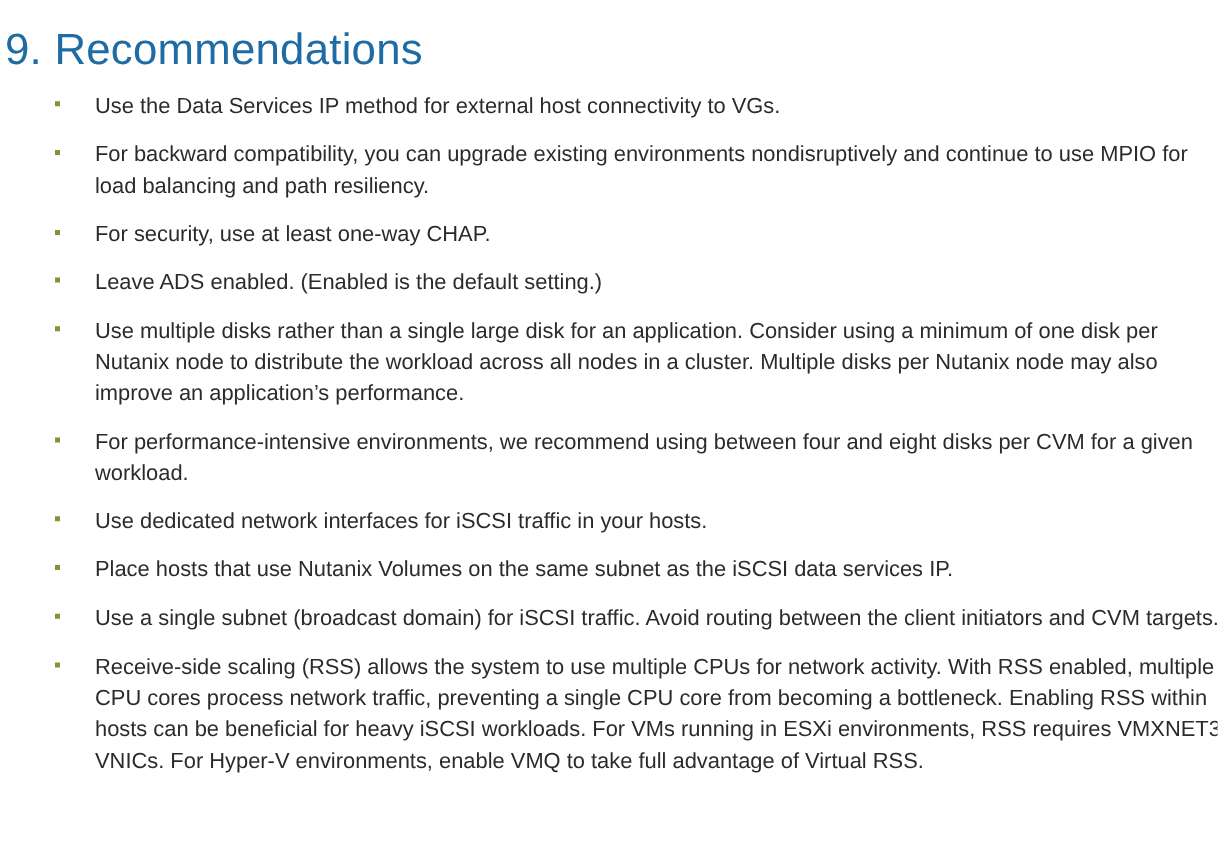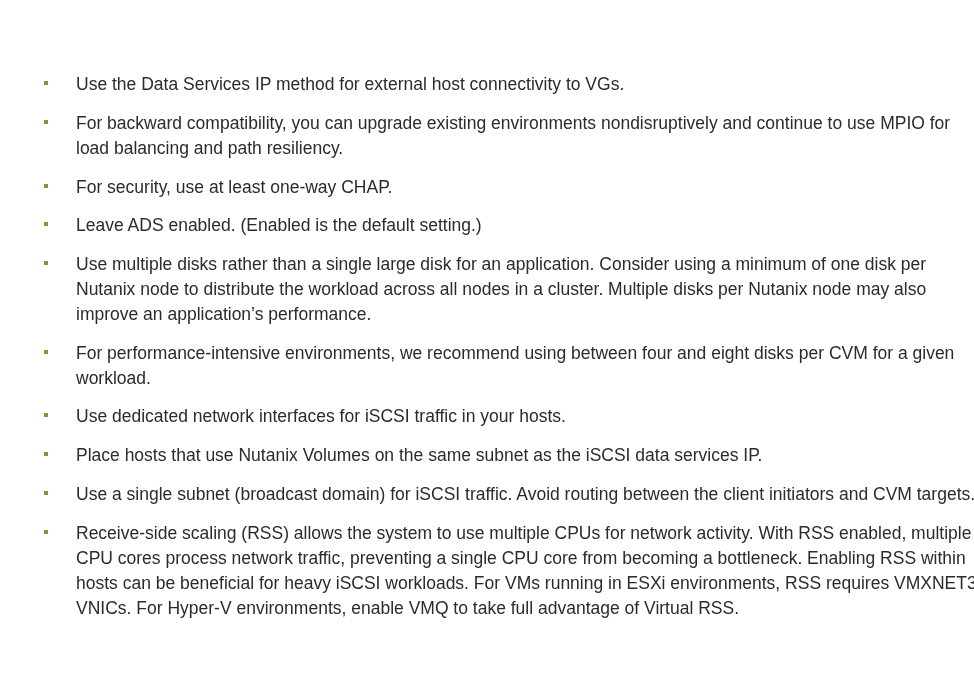--- a/index.html
+++ b/index.html
@@ -62,20 +62,21 @@
   .bullet-text {
     display: block;
     text-align: left;
   }
 </style>
 </head>
 <body>
 
 <div class="page">
 
+  <h1 class="page-title" style="color: rgb(30, 108, 163);">9. Recommendations</h1>
 
   <ul class="bullet-list">
 
     <li class="bullet-item">
       <span class="bullet-marker" style="background: rgb(138, 143, 60);"></span>
       <span class="bullet-text">Use the Data Services IP method for external host connectivity to VGs.</span>
     </li>
 
     <li class="bullet-item">
       <span class="bullet-marker" style="background: rgb(138, 143, 60);"></span>

